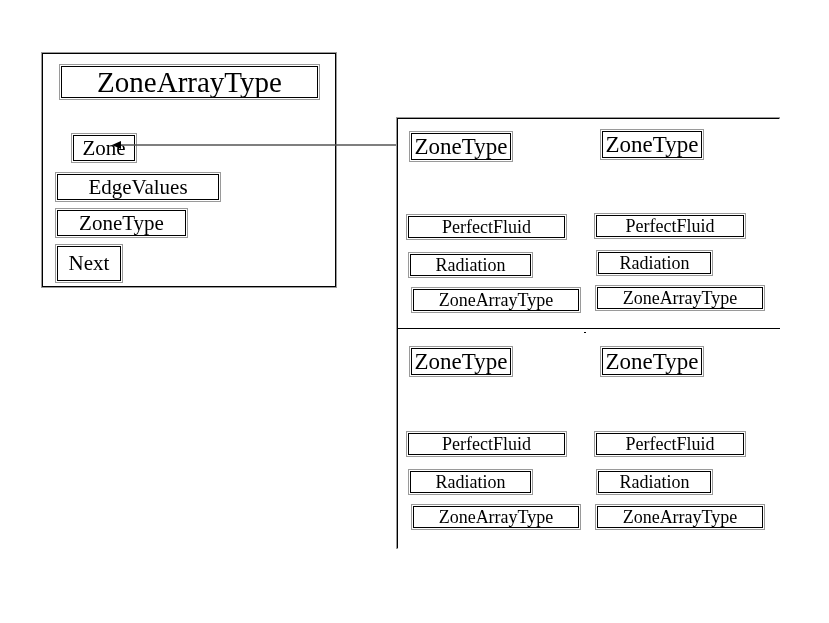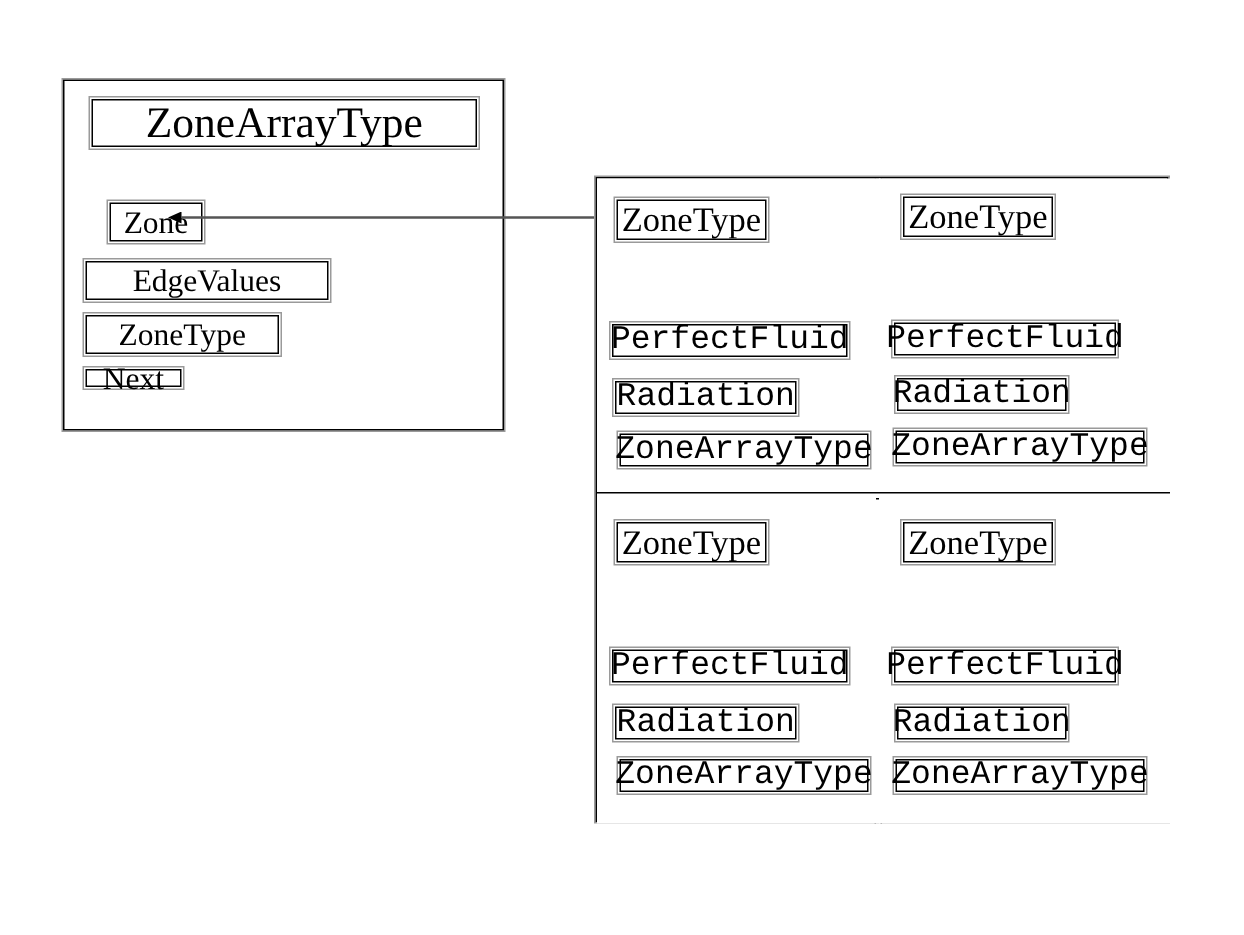--- a/index.html
+++ b/index.html
@@ -57,21 +57,21 @@
   
   #left-object { left: 41px; top: 52px; width: 296px; height: 236px; }
 
   #left-title { left: 16px; top: 10px; width: 261px; height: 36px; }
   #left-title .inner { font-size: 29px; }
 
   .left-field .inner { font-size: 21px; }
   #field-zone        { left: 28px; top: 79px;  width: 66px;  height: 30px; }
   #field-edgevalues  { left: 12px; top: 118px; width: 166px; height: 30px; font-family: Liberation Serif, serif; }
   #field-previous    { left: 12px; top: 154px; width: 133px; height: 30px; }
-  #field-next        { left: 12px; top: 190px; width: 68px;  height: 16px; }
+  #field-next        { left: 12px; top: 190px; width: 68px;  height: 39px; }
 
   
   #right-grid { left: 396px; top: 117px; width: 384px; height: 432px; }
 
   .grid-cell {
     position: absolute;
     box-sizing: border-box;
     background: #ffffff;
   }
   #cell-0 { left: 0px;   top: 0px;   width: 186px; height: 209px; }
@@ -95,21 +95,21 @@
     left: 0px;
     top: 209px;
     width: 382px;
     height: 3px;
     border-top: 1px solid #000000;
     border-bottom: 1px solid #000000;
     background: #ffffff;
   }
 
   .cell-title .inner { font-size: 23px; }
-  .cell-field .inner { font-size: 22px; font-family: Liberation Mono, monospace; }
+  .cell-field .inner { font-size: 18px; }
 
   
   .cellL .cell-title   { left: 11px; top: 12px;  width: 104px; height: 31px; }
   .cellL .f-perfect    { left: 8px;  top: 95px;  width: 161px; height: 26px; }
   .cellL .f-radiation  { left: 10px; top: 133px; width: 125px; height: 26px; }
   .cellL .f-zonearray  { left: 13px; top: 168px; width: 170px; height: 26px; }
 
   
   .cellR .cell-title   { left: 14px; top: 10px;  width: 104px; height: 31px; }
   .cellR .f-perfect    { left: 8px;  top: 94px;  width: 152px; height: 26px; }

